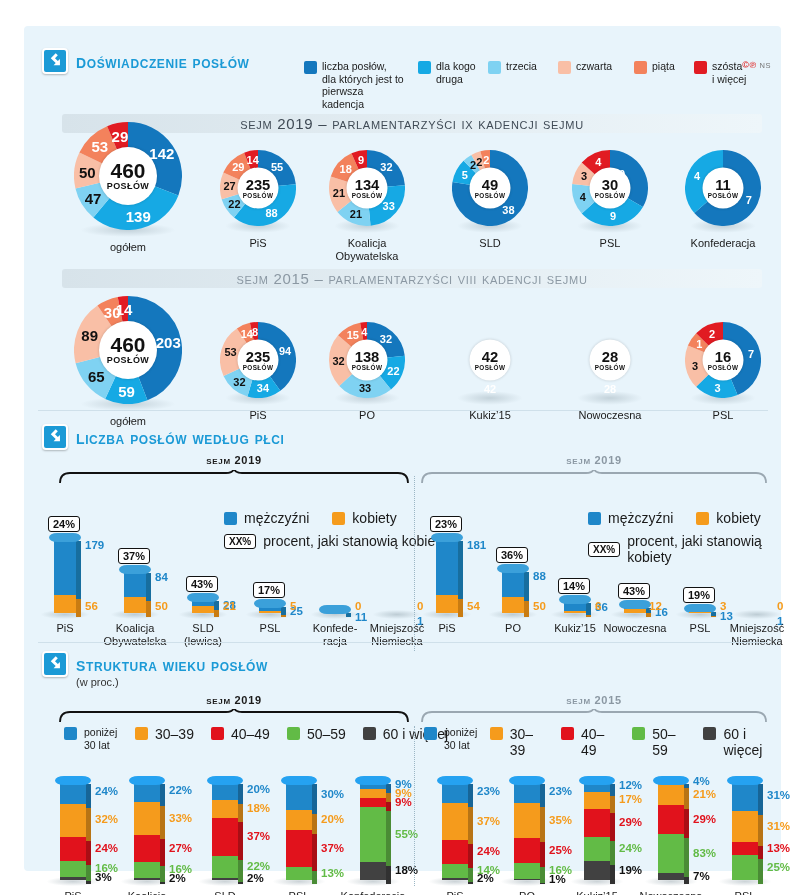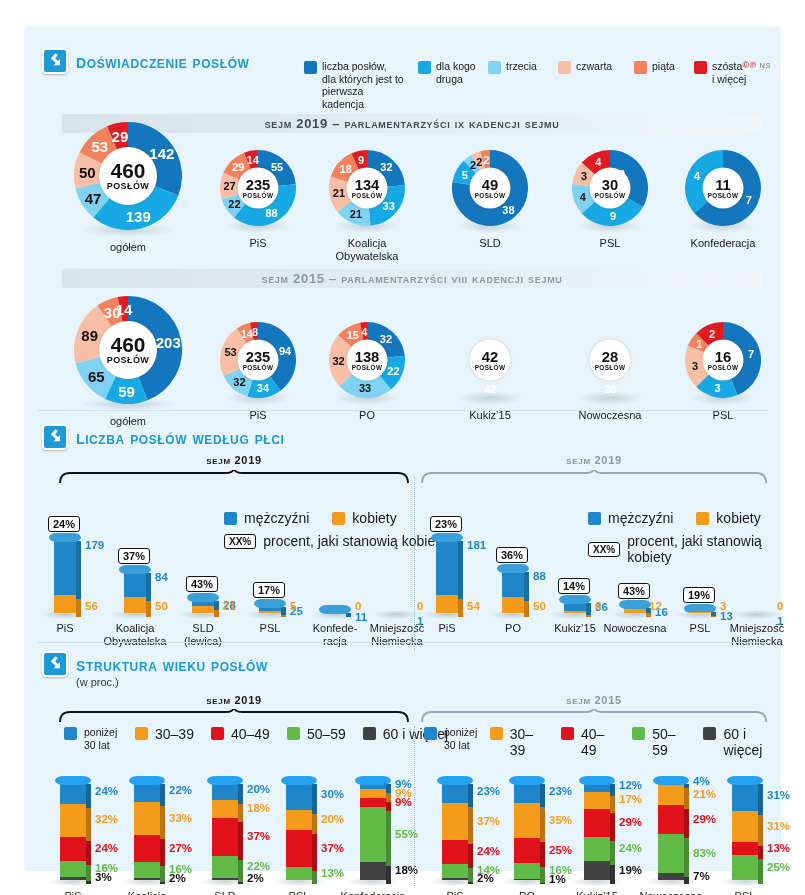--- a/index.html
+++ b/index.html
@@ -46,21 +46,21 @@
   .copymark{position:absolute; right:10px; top:8px; font-size:9px; color:#e03030; letter-spacing:.5px;margin-top:26px;}
   .copymark span{color:#777; font-size:7.5px;}
 
   
   .banner {
     position:absolute; height:19px; border-radius:3px;
     background:linear-gradient(to right,#d7e3ea,#eef6fa);
     display:flex; align-items:center; justify-content:center;
   }
   .banner-txt{
-    font-size:13px; font-weight:bold; color:#3f4a55;
+    font-size:15px; font-weight:normal; color:#3f4a55;
     font-variant:small-caps; text-transform:lowercase; letter-spacing:.7px;
   }
   .banner.grey .banner-txt{ color:#8b98a3; }
 
   
   .donut-wrap { position:absolute; text-align:center; }
   .donut { position:relative; }
   .donut .shadow{
     position:absolute; left:6%; bottom:-7px; width:88%; height:14px;
     background:radial-gradient(ellipse at center, rgba(120,140,150,.33) 0%, rgba(120,140,150,0) 70%);

